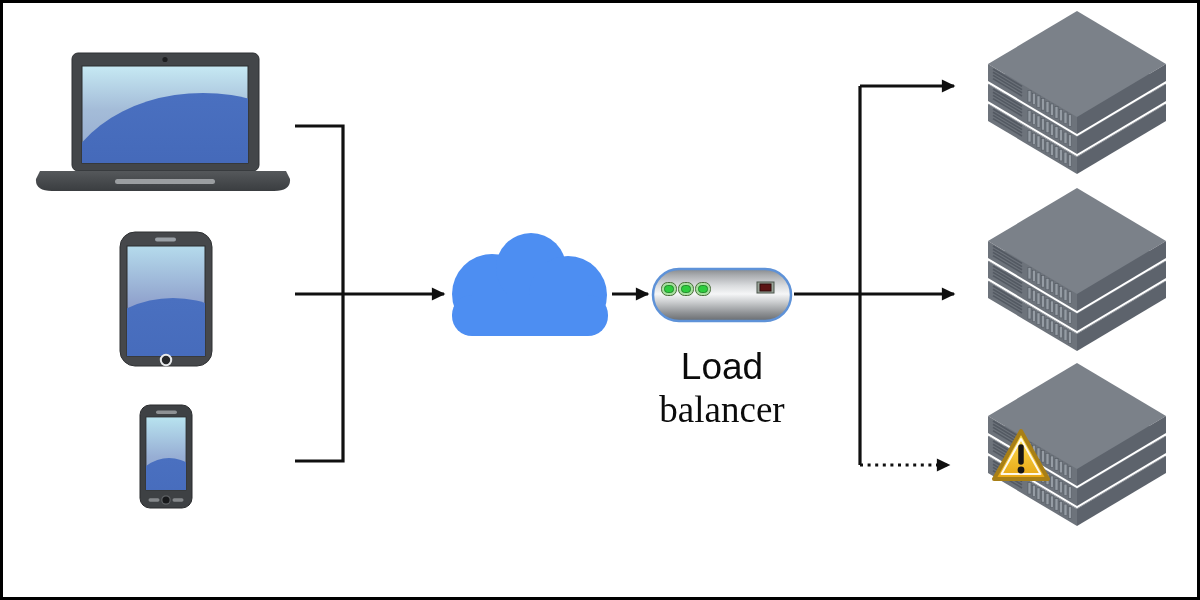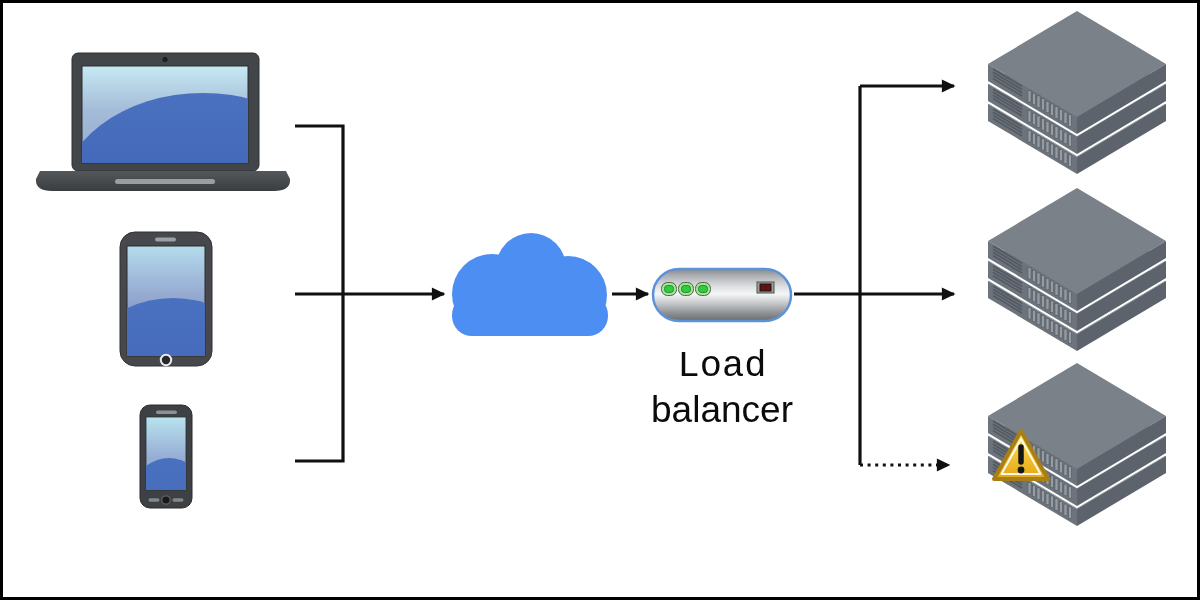--- a/index.html
+++ b/index.html
@@ -210,16 +210,16 @@
   <use href="#server-stack" x="985" y="360"></use>
 
   <g transform="translate(988,425)">
     <path d="M30,3 L57,51 L3,51 Z" fill="url(#warnGrad)" stroke="#a87f16" stroke-width="4" stroke-linejoin="round"></path>
     <path d="M30,11 L49.5,46 L10.5,46 Z" fill="none" stroke="#ffffff" stroke-width="2" stroke-linejoin="round" opacity="0.9"></path>
     <line x1="30" y1="19" x2="30" y2="34" stroke="#151515" stroke-width="5.5" stroke-linecap="round"></line>
     <circle cx="30" cy="42" r="3.4" fill="#151515"></circle>
   </g>
 </svg>
 
-<div class="lbl" style="left:719px;top:342px;font-family:Liberation Mono, monospace;">Load</div>
-<div class="lbl" style="left:719px;top:385px;">balancer</div>
+<div class="lbl" style="left:719px;top:342px;">Load</div>
+<div class="lbl" style="left:719px;top:385px;font-family:Liberation Serif, serif;">balancer</div>
 
 </div>
 
 </body></html>

